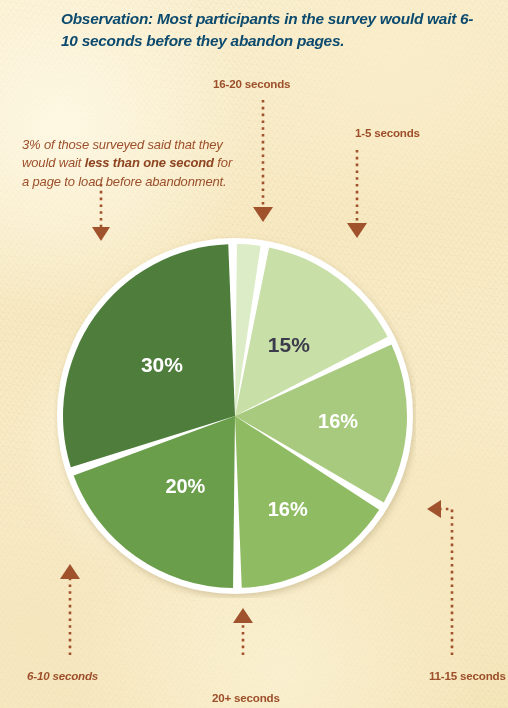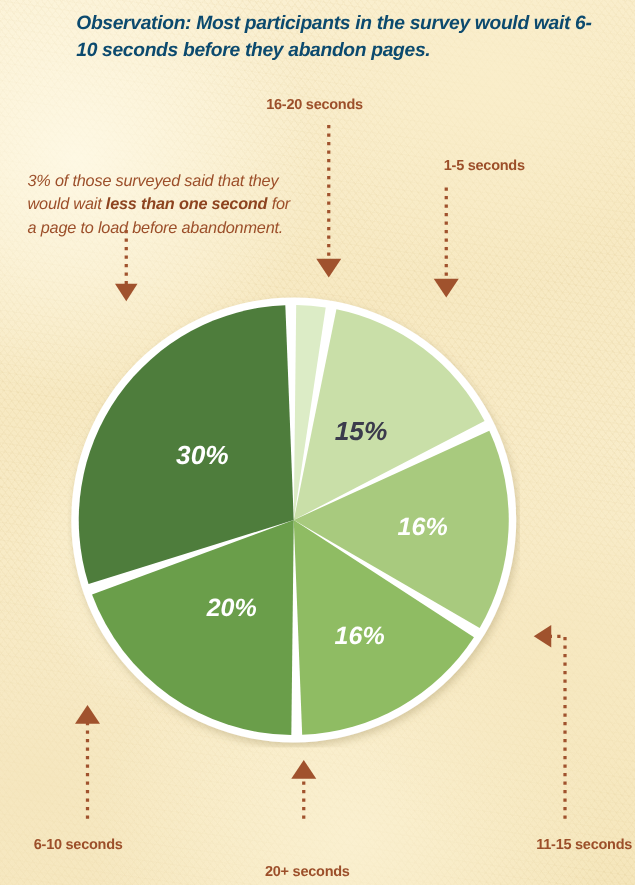--- a/index.html
+++ b/index.html
@@ -54,41 +54,40 @@
   }
   #callout b { font-weight: bold; color: #8d4420; }
 
   
   #pie-wrap {
     position: absolute;
     left: 54px;
     top: 234px;
     width: 362px;
     height: 364px;
-    font-style: italic;
   }
   #pie-svg { display: block; width: 362px; height: 364px; }
 
   .slice-label {
     font-family: "Liberation Sans", sans-serif;
     font-weight: bold;
   }
 
   
   .anno-label {
     position: absolute;
     font-size: 11.6px;
     font-weight: bold;
     color: #9c4f2a;
     letter-spacing: -0.2px;
     white-space: nowrap;
   }
   #label-1620 { left: 213px; top: 77px; }
   #label-15   { left: 319px; top: 126px; margin-left: 36px; }
-  #label-610  { left: 27px;  top: 669px; }
+  #label-610  { left: 27px;  top: 669px; font-style: italic; }
   #label-20p  { left: 212px; top: 669px; margin-top: 22px; }
   #label-1115 { left: 411px; top: 669px; margin-left: 18px; }
 
   
   #arrows {
     position: absolute;
     left: 0; top: 0;
     width: 508px; height: 708px;
     pointer-events: none;
   }

